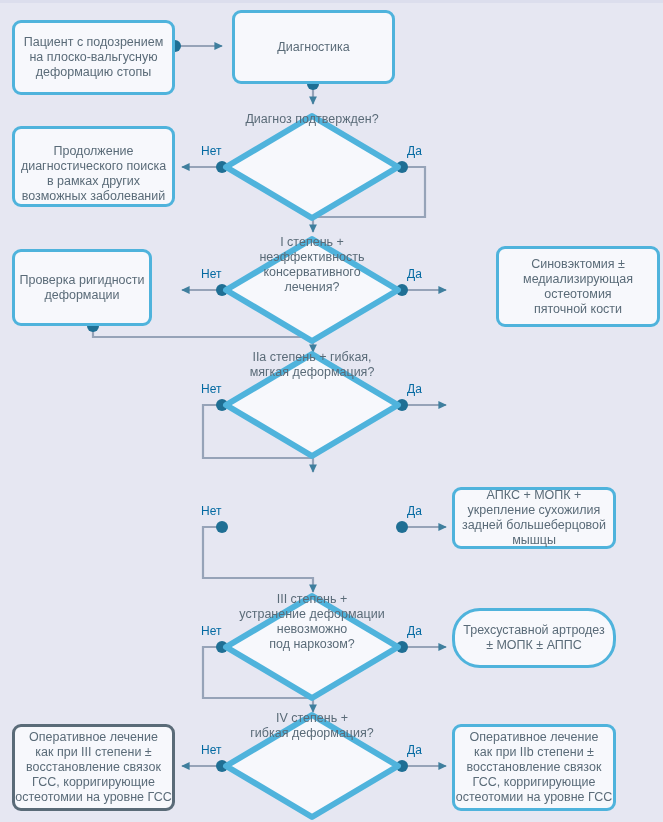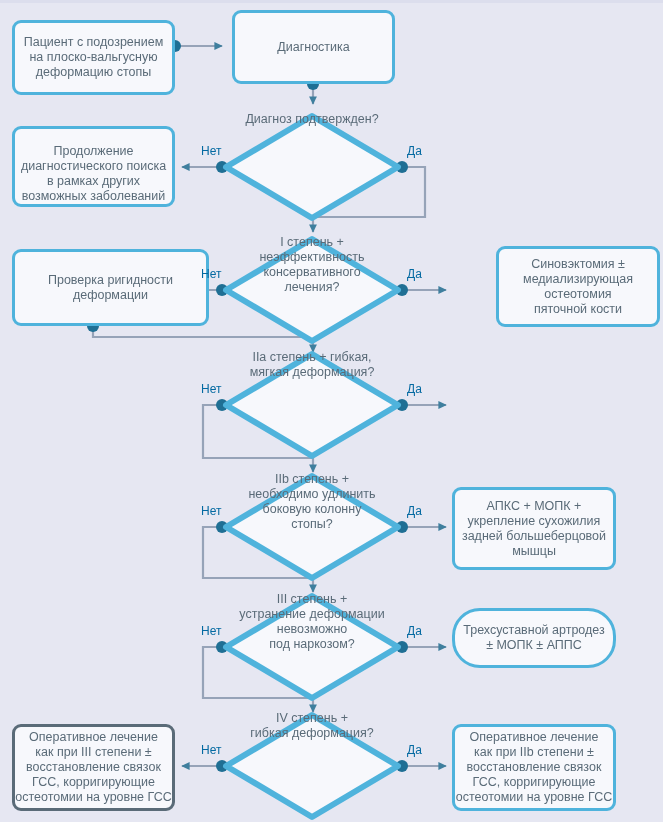--- a/index.html
+++ b/index.html
@@ -157,34 +157,34 @@
     <span class="txt">Диагностика</span>
   </div>
 
   <div class="node" style="left:12px;top:126px;width:163px;height:81px;align-items:flex-end;">
     <span class="txt">Продолжение
 диагностического поиска
 в рамках других
 возможных заболеваний</span>
   </div>
 
-  <div class="node" style="left:12px;top:249px;width:197px;height:77px;">
+  <div class="node" style="left:12px;top:249px;width:140px;height:77px;">
     <span class="txt">Проверка ригидности
 деформации</span>
   </div>
 
   <div class="node" style="left:452px;top:246px;width:164px;height:81px;margin-left:44px;">
     <span class="txt">Синовэктомия ±
 медиализирующая
 остеотомия
 пяточной кости</span>
   </div>
 
 
-  <div class="node" style="left:452px;top:487px;width:164px;height:83px;justify-content:center;">
+  <div class="node" style="left:452px;top:487px;width:164px;height:62px;justify-content:center;">
     <span class="txt">АПКС + МОПК +
 укрепление сухожилия
 задней большеберцовой
 мышцы</span>
   </div>
 
   <div class="node" style="left:452px;top:608px;width:164px;height:60px;border-radius:28px;">
     <span class="txt">Трехсуставной артродез
 ± МОПК ± АППС</span>
   </div>
@@ -223,29 +223,20 @@
   </div>
 
   <div class="dia" style="left:222px;top:350px;width:180px;height:110px;">
     <svg width="180" height="110" viewBox="0 0 180 110" xmlns="http://www.w3.org/2000/svg">
       <polygon points="90,4 176,55 90,106 4,55" fill="#f7f8fc" stroke="#4fb3dc" stroke-width="6" stroke-linejoin="round"></polygon>
     </svg>
     <div class="dtxt"><span>IIa степень + гибкая,
 мягкая деформация?</span></div>
   </div>
 
-  <div class="dia" style="left:222px;top:472px;width:180px;height:110px;">
-    <svg width="180" height="110" viewBox="0 0 180 110" xmlns="http://www.w3.org/2000/svg">
-      <polygon points="90,4 176,55 90,106 4,55" fill="#f7f8fc" stroke="#4fb3dc" stroke-width="6" stroke-linejoin="round"></polygon>
-    </svg>
-    <div class="dtxt"><span>IIb степень +
-необходимо удлинить
-боковую колонну
-стопы?</span></div>
-  </div>
 
   <div class="dia" style="left:222px;top:592px;width:180px;height:110px;">
     <svg width="180" height="110" viewBox="0 0 180 110" xmlns="http://www.w3.org/2000/svg">
       <polygon points="90,4 176,55 90,106 4,55" fill="#f7f8fc" stroke="#4fb3dc" stroke-width="6" stroke-linejoin="round"></polygon>
     </svg>
     <div class="dtxt"><span>III степень +
 устранение деформации
 невозможно
 под наркозом?</span></div>
   </div>

